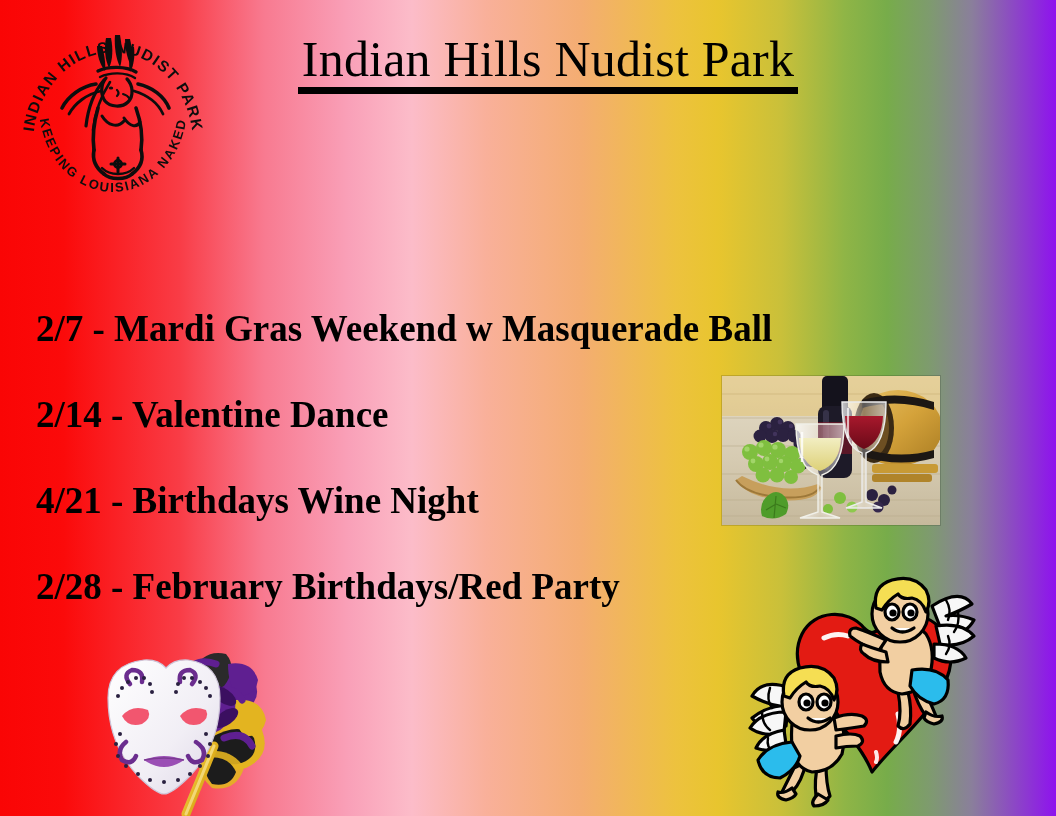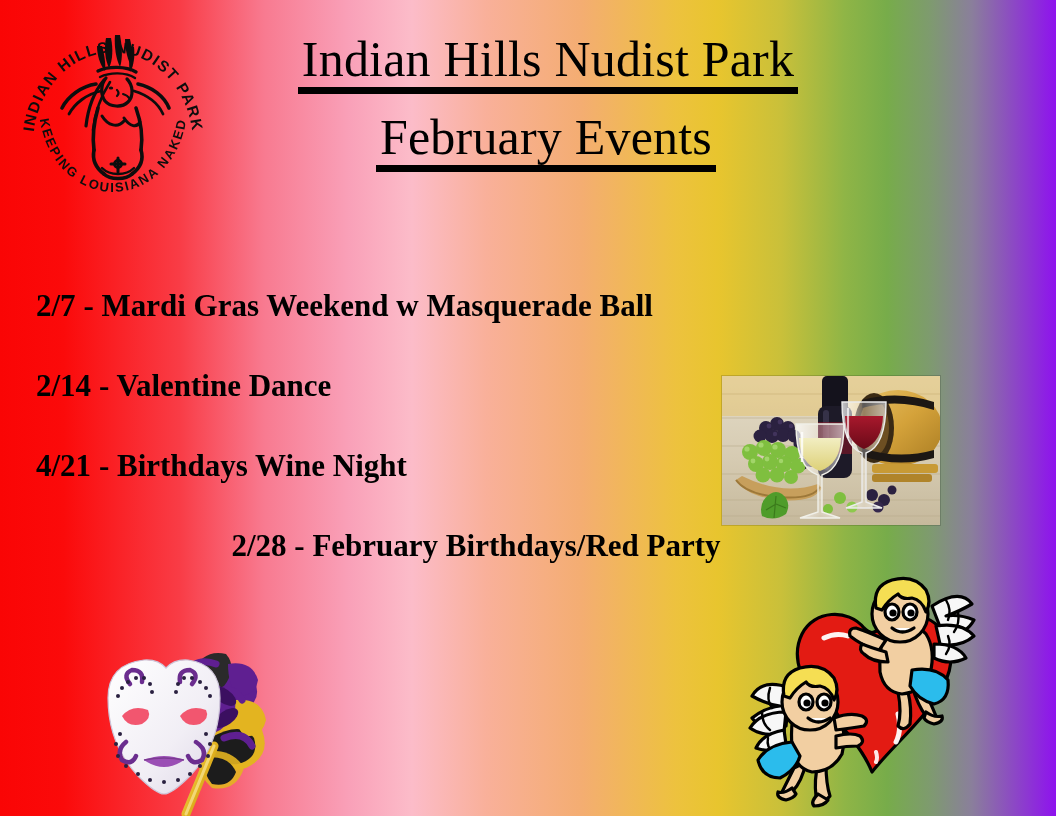--- a/index.html
+++ b/index.html
@@ -69,27 +69,28 @@
 
   
   #events {
     position:absolute;
     left:36px; top:290px;
     width:880px;
   }
   .event-row {
     font-family:"Liberation Serif","DejaVu Serif",serif;
     font-weight:bold;
-    font-size:31px;
+    font-size:37px;
     color:#000;
     line-height:1.0;
     margin-bottom:49px;
     white-space:nowrap;
-  }
-  .event-row:last-child { margin-bottom:0;text-align:center; }
+    margin-top:20px;
+  }
+  .event-row:last-child { margin-bottom:0; }
   .ev-date, .ev-dash, .ev-name { display:inline; }
 
   
   #wine-photo {
     position:absolute;
     left:722px; top:376px;
     width:218px; height:149px;
     overflow:hidden;
     background:#cfc4ad;
     box-shadow:0 0 0 1px rgba(0,0,0,0.15);
@@ -173,23 +174,20 @@
         <path d="M100,150 L100,164" stroke-width="3"></path>
         <path d="M93,156 L107,156" stroke-width="3"></path>
         <circle cx="100" cy="156" r="3.6" stroke-width="2.6"></circle>
       </g>
     </svg>
   </div>
 
   <div id="title-block">
     <div class="title-line" id="title-line-1">
       <span class="tl-inner">Indian Hills Nudist Park</span>
-    </div>
-    <div class="title-line" id="title-line-2">
-      <span class="tl-inner">February Events</span>
     </div>
   </div>
 
   <div id="events">
     <div class="event-row">
       <span class="ev-date">2/7</span><span class="ev-dash"> - </span><span class="ev-name">Mardi Gras Weekend w Masquerade Ball</span>
     </div>
     <div class="event-row">
       <span class="ev-date">2/14</span><span class="ev-dash"> - </span><span class="ev-name">Valentine Dance</span>
     </div>

